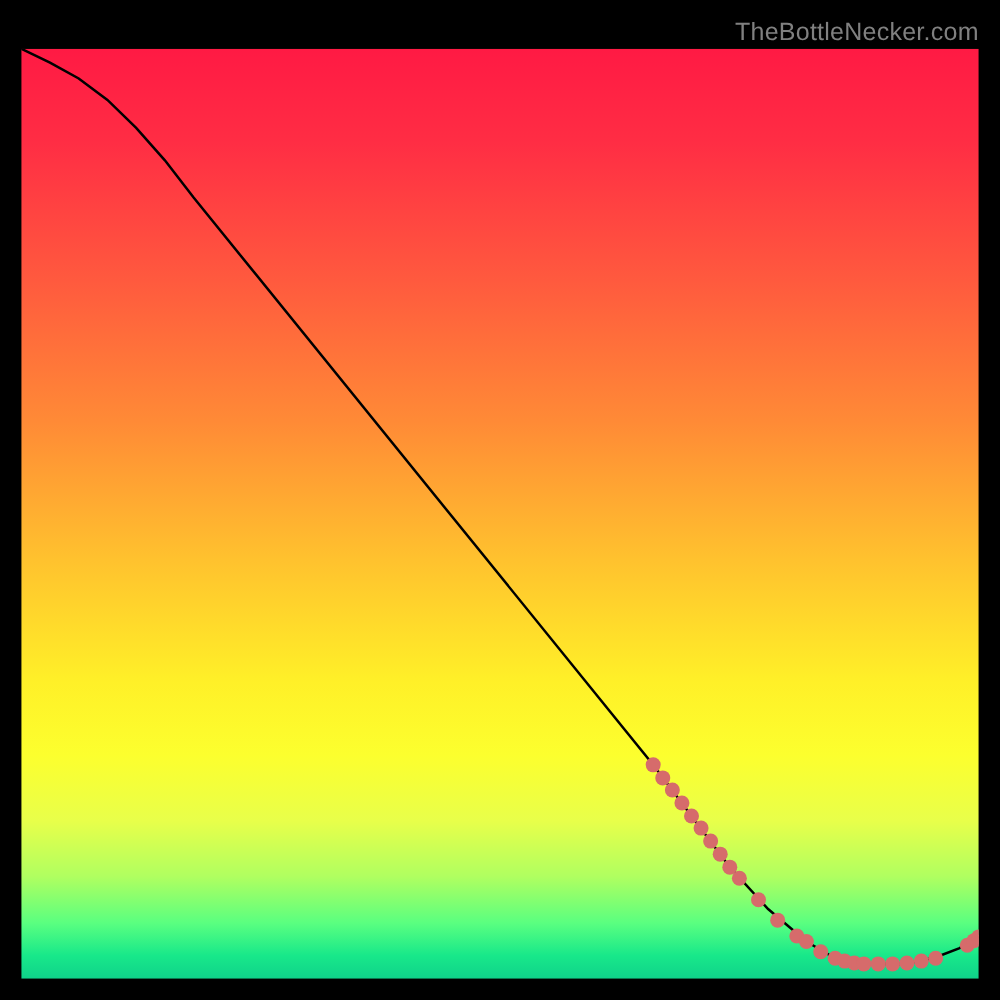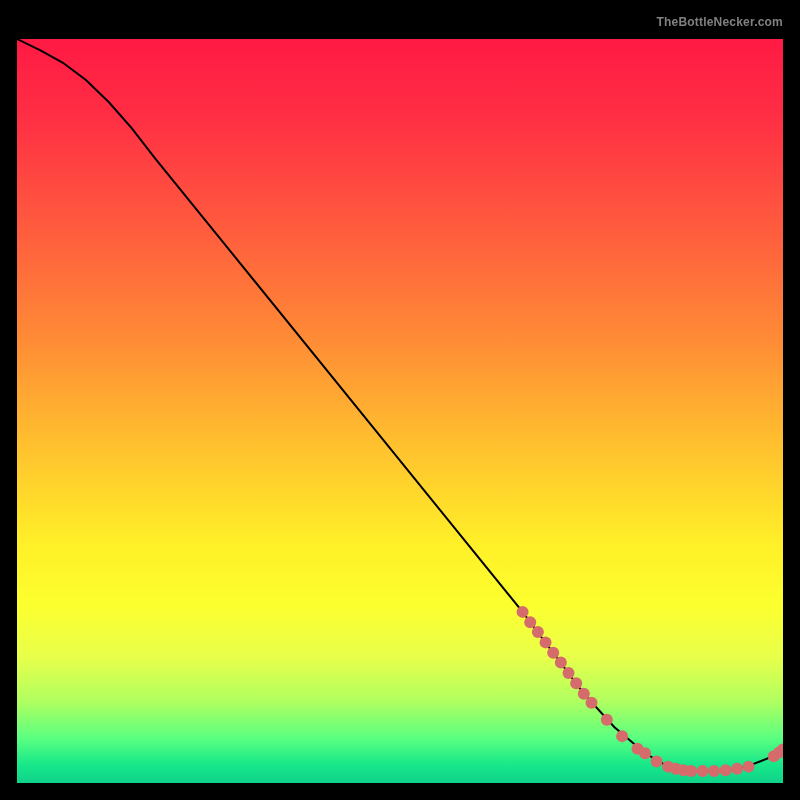--- a/index.html
+++ b/index.html
@@ -17,22 +17,22 @@
     top: 17px;
     width: 766px;
     height: 766px;
     background: #000;
   }
   .watermark {
     position: absolute;
     top: -2px;
     right: 0;
     color: #808080;
-    font-size: 12px;
-    font-weight: 700;
+    font-size: 20px;
+    font-weight: 400;
     letter-spacing: 0.2px;
   }
   .plot-area {
     position: absolute;
     left: 0;
     top: 22px;
     width: 766px;
     height: 744px;
   }
   svg {

